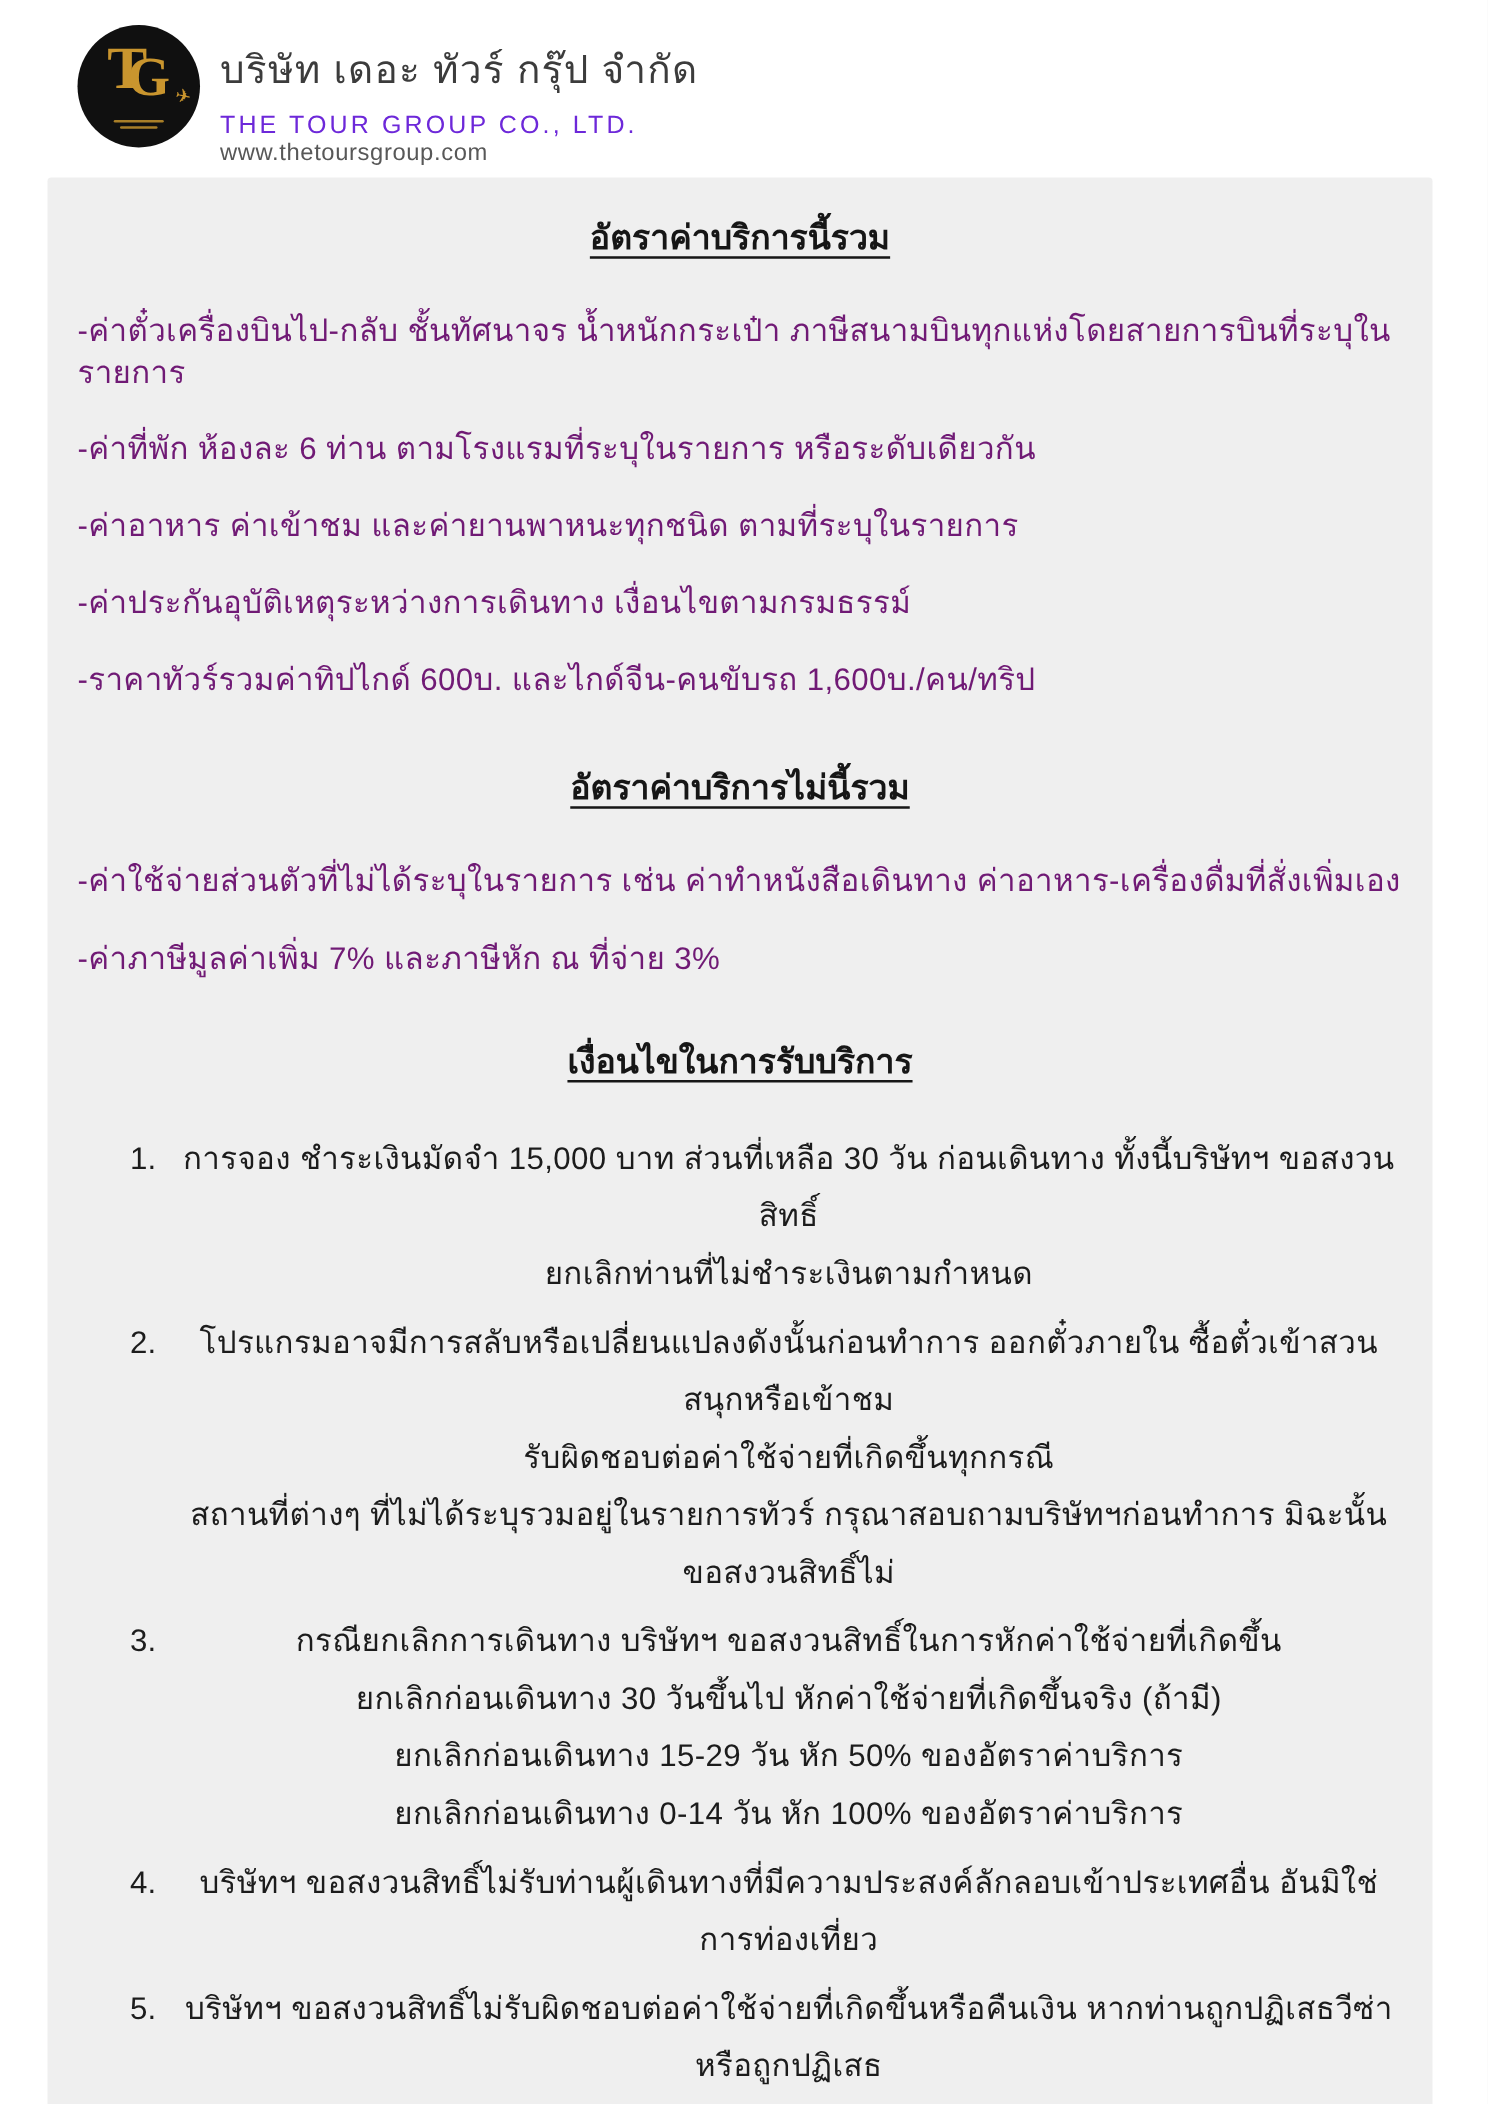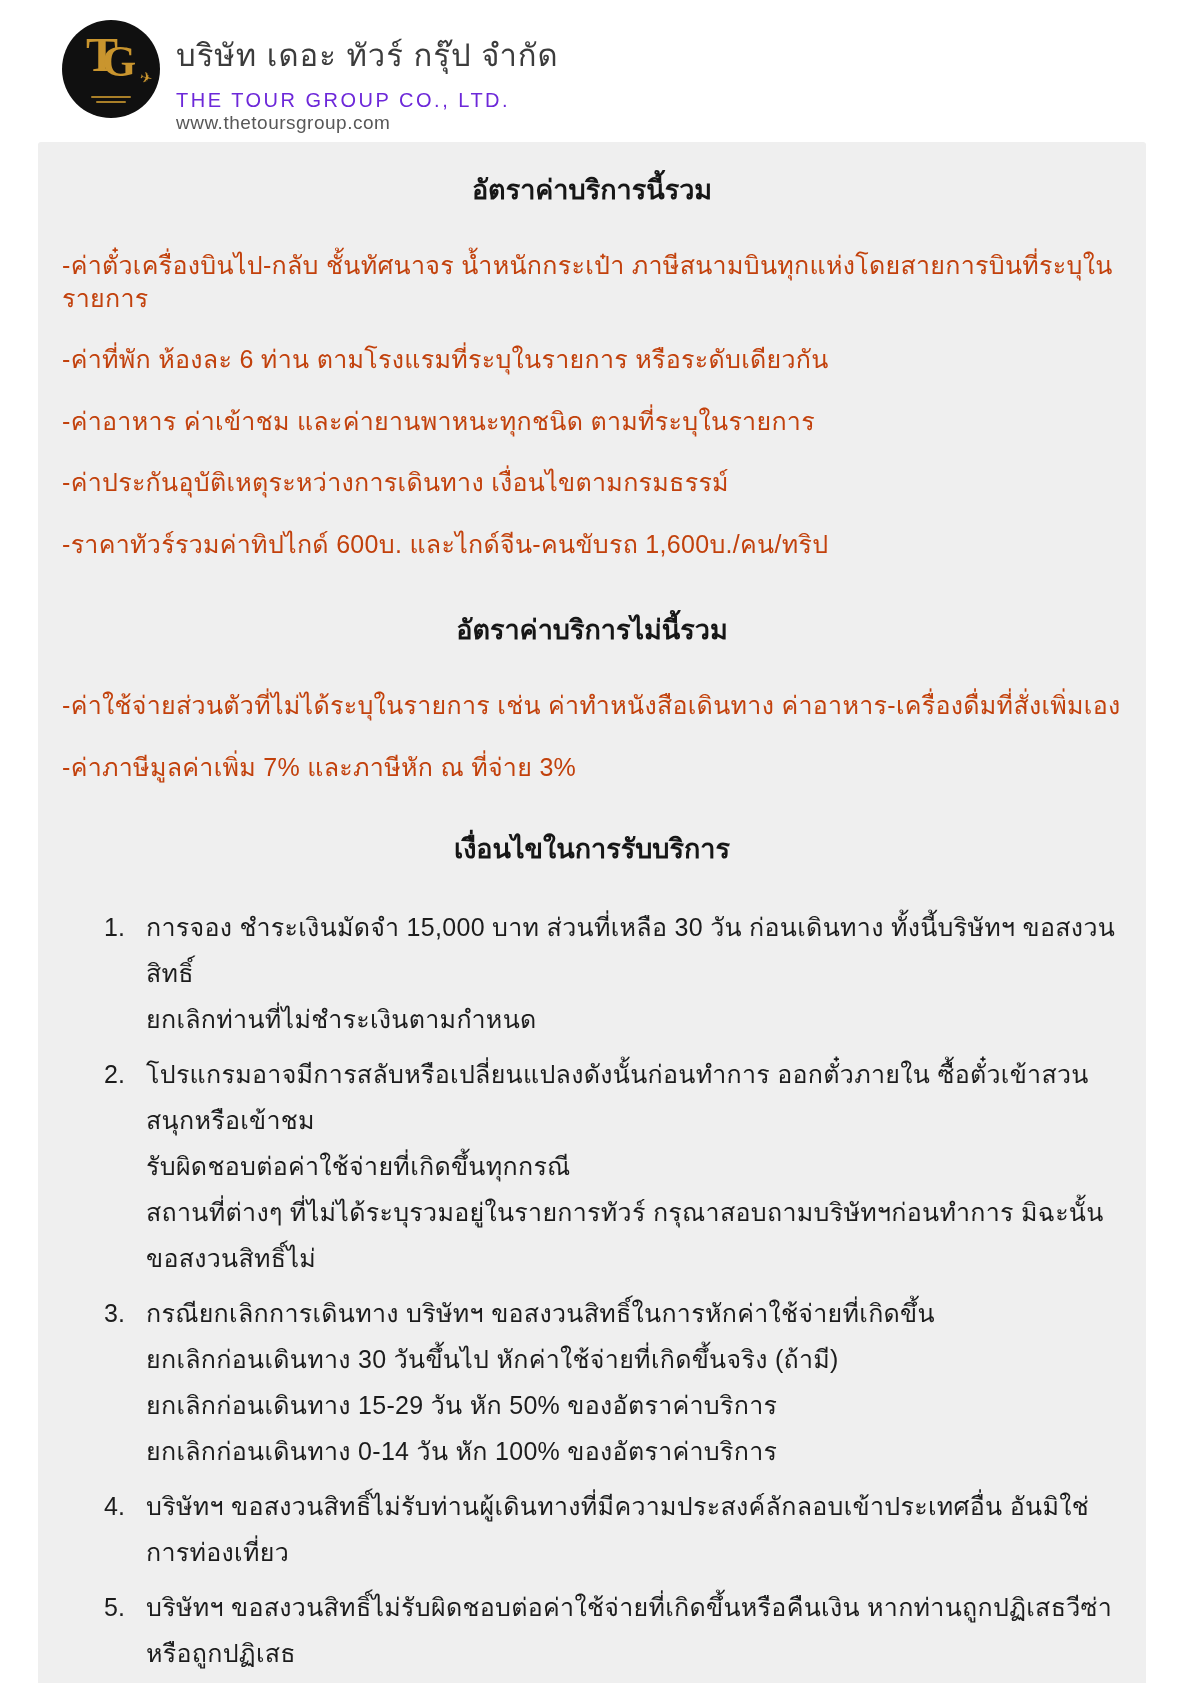--- a/index.html
+++ b/index.html
@@ -46,38 +46,38 @@
   
   .panel {
     margin: 2px 44px 0 38px;
     background: #efefef;
     border-radius: 3px;
     padding: 16px 24px 46px 24px;
   }
 
   .section-title {
     text-align: center; font-weight: bold; font-size: 27px;
-    text-underline-offset: 6px;
+    text-decoration: underline; text-underline-offset: 6px;
     color: #161616;
   }
   .title-included { margin: 10px 0 38px 0; }
   .title-excluded { margin: 48px 0 38px 0; }
   .title-conditions { margin: 44px 0 34px 0; }
 
   .bullet-list { list-style: none; }
   .bullet-item {
-    font-size: 25px; line-height: 1.3; margin-bottom: 29px; color: #c2410c;
+    font-size: 25px; line-height: 1.3; margin-bottom: 29px; color: #701a75;
     letter-spacing: 0.3px;
   }
 
   .cond-list { list-style: none; padding: 0 6px 0 42px; }
   .cond-item { display: flex; gap: 14px; margin-bottom: 9px; }
   .cond-num { font-size: 25px; min-width: 28px; text-align: left; line-height: 1.84; }
   .cond-lines { flex: 1; }
-  .cond-line { font-size: 25px; line-height: 1.84; letter-spacing: 0.3px; }
+  .cond-line { font-size: 25px; line-height: 1.84; letter-spacing: 0.3px; text-align: center; }
 </style>
 </head>
 <body>
 
 <header class="page-header">
   <div class="logo-circle">
     <div class="logo-monogram">
       <span class="logo-t">T</span>
       <span class="logo-g">G</span>
       <span class="logo-plane">✈</span>

